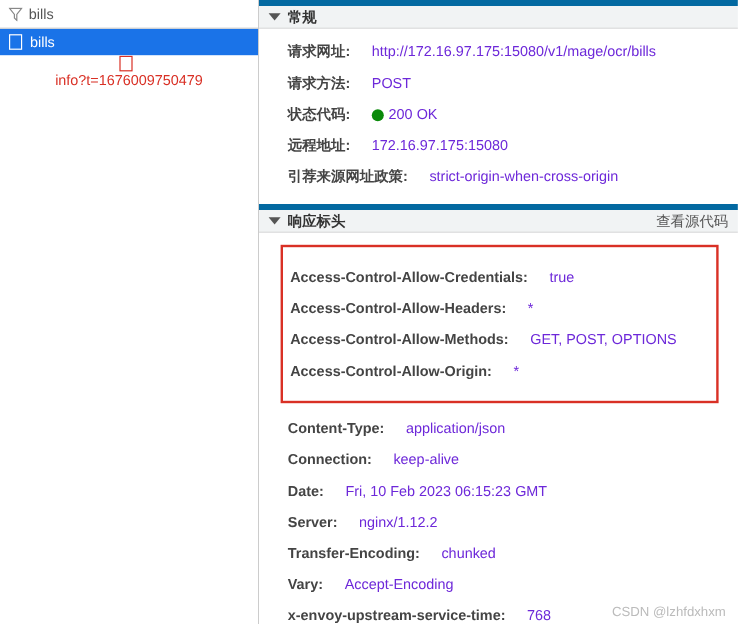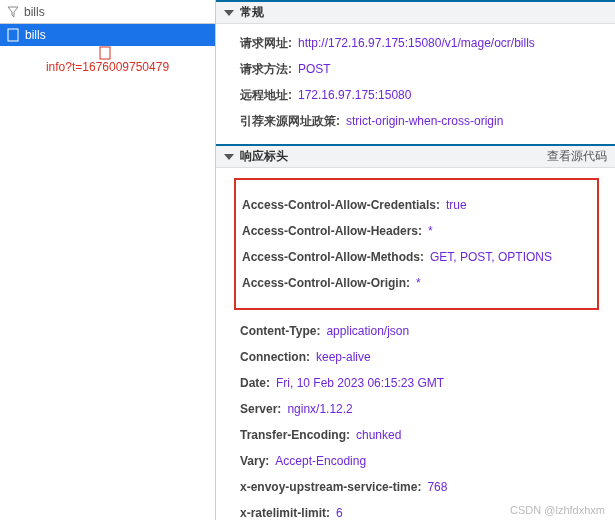--- a/index.html
+++ b/index.html
@@ -65,21 +65,21 @@
       justify-content: center;
     }
     .main {
       flex: 1;
       overflow-y: auto;
       background: #fff;
       position: relative;
     }
     .section-header {
       background: #f1f3f4;
-      border-top: 2px solid #0369a1;
+      border-top: 5px solid #0369a1;
       border-bottom: 1px solid #ddd;
       height: 24px;
       display: flex;
       align-items: center;
       padding: 0 8px;
       font-size: 12px;
       font-weight: bold;
       color: #333;
       cursor: pointer;
       justify-content: space-between;
@@ -98,20 +98,21 @@
       margin-right: 6px;
     }
     .section-body {
       padding: 6px 16px 10px 24px;
     }
     .kv-row {
       display: flex;
       padding: 4px 0;
       font-size: 12px;
       line-height: 1.5;
+      gap: 12px;
     }
     .kv-key {
       font-weight: bold;
       color: #444;
       margin-right: 6px;
       white-space: nowrap;
     }
     .kv-val {
       color: #6d28d9;
       font-family: Liberation Sans, sans-serif;
@@ -188,20 +189,24 @@
   <div class="section-body">
     <div class="kv-row">
       <span class="kv-key">请求网址:</span>
       <span class="kv-val">http://172.16.97.175:15080/v1/mage/ocr/bills</span>
     </div>
     <div class="kv-row">
       <span class="kv-key">请求方法:</span>
       <span class="kv-val">POST</span>
     </div>
     <div class="kv-row">
+      <span class="kv-key">状态代码:</span>
+      <span class="kv-val"><span class="status-dot"></span><span>200 OK</span></span>
+    </div>
+    <div class="kv-row">
       <span class="kv-key">远程地址:</span>
       <span class="kv-val">172.16.97.175:15080</span>
     </div>
     <div class="kv-row">
       <span class="kv-key">引荐来源网址政策:</span>
       <span class="kv-val">strict-origin-when-cross-origin</span>
     </div>
   </div>
 
   <div class="section-header">

